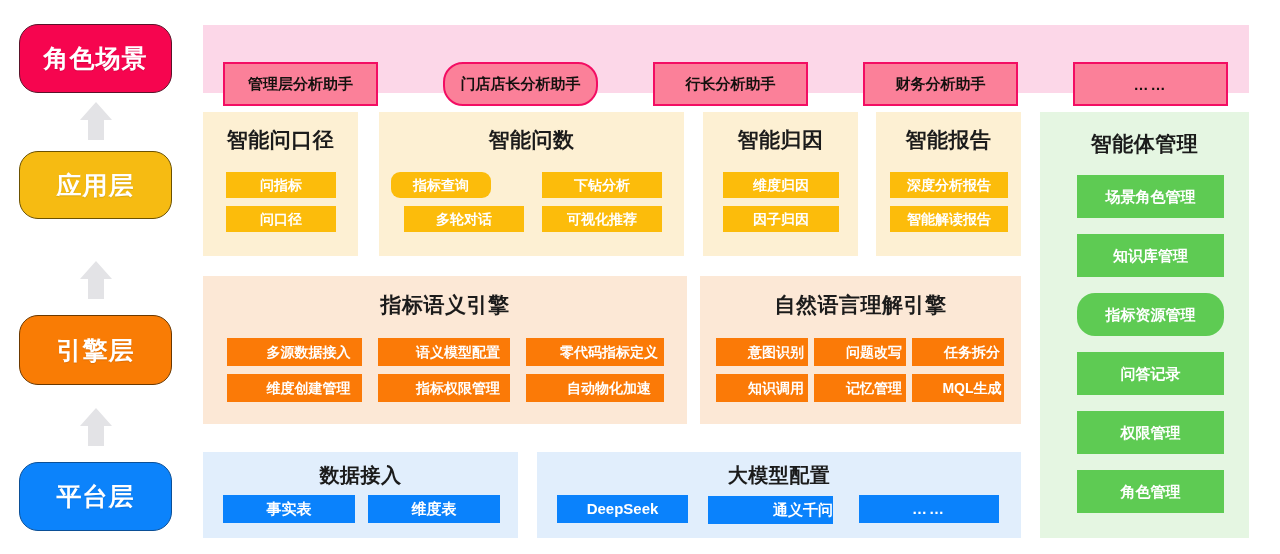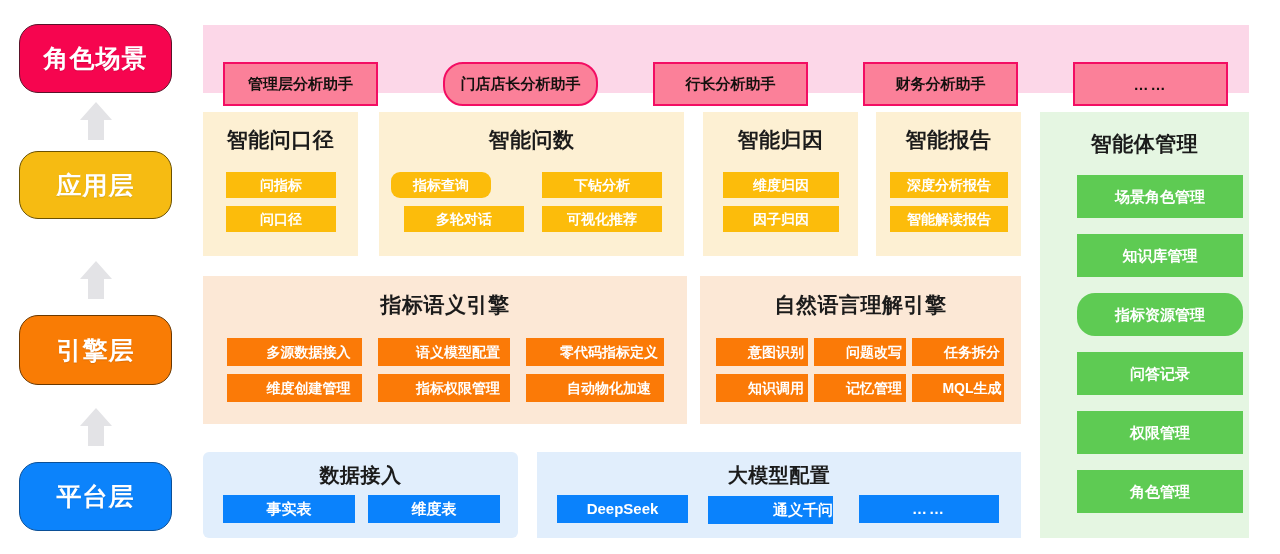--- a/index.html
+++ b/index.html
@@ -81,21 +81,21 @@
     font-size: 15px; color:#ffffff;
   }
 
   
   .agent-card {
     left: 1040px; top: 112px; width: 209px; height: 426px;
     background:#e5f6e2;
   }
   .agent-card .card-title { margin-top: 18px; font-size: 21px; }
   .agent-chip {
-    position:absolute; left: 37px; width: 166px; height: 43px;
+    position:absolute; left: 37px; width: 147px; height: 43px;
     background:#5ecb53; font-size: 15px; color:#ffffff;align-items:center;
   }
   .dots { letter-spacing: 2px; }
 </style>
 </head>
 <body>
 
 <div id="canvas">
 
   <div class="layer-rail">
@@ -236,21 +236,21 @@
       <span>知识调用</span>
     </div>
     <div class="chip eng-chip" style="left:114px;top:98px;width:92px;">
       <span>记忆管理</span>
     </div>
     <div class="chip eng-chip" style="left:212px;top:98px;width:92px;">
       <span>MQL生成</span>
     </div>
   </div>
 
-  <div class="card plat-card" style="left:203px;width:315px;border-radius:6px;">
+  <div class="card plat-card" style="left:203px;width:315px;">
     <div class="card-title">数据接入</div>
     <div class="chip plat-chip" style="left:20px;top:43px;width:132px;">
       <span>事实表</span>
     </div>
     <div class="chip plat-chip" style="left:165px;top:43px;width:132px;">
       <span>维度表</span>
     </div>
   </div>
 
   <div class="card plat-card" style="left:537px;width:484px;">

